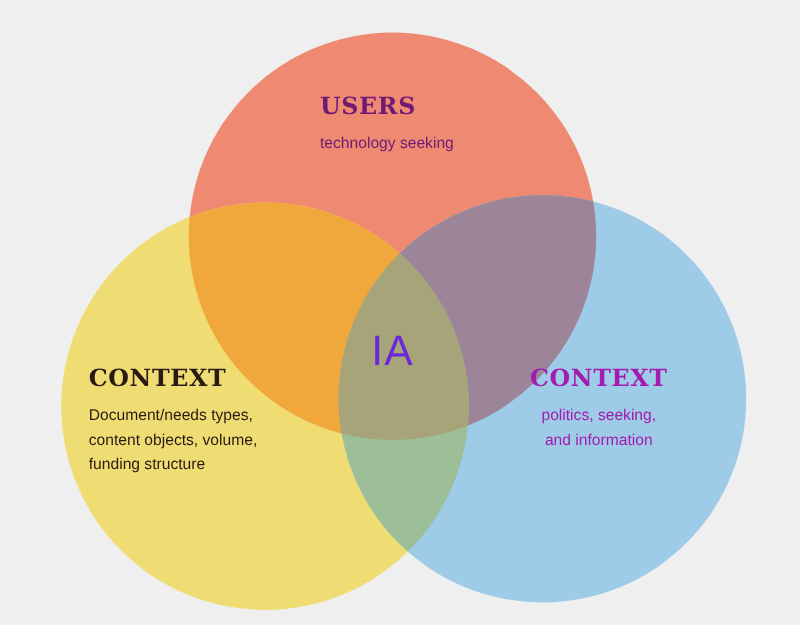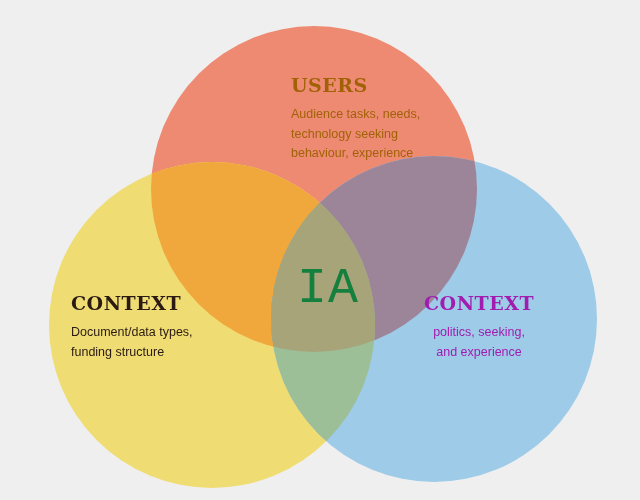--- a/index.html
+++ b/index.html
@@ -2,24 +2,24 @@
 <html><head>
 <meta charset="utf-8">
 <style>
   html, body { margin:0; padding:0; }
   body { width:640px; height:500px; background:#efefef; overflow:hidden; position:relative; font-family:"Liberation Sans", sans-serif; }
   #venn { position:absolute; left:0; top:0; width:640px; height:500px; }
   .label { position:absolute; }
   .title { font-family:"DejaVu Serif", serif; font-weight:bold; font-size:19px; letter-spacing:0.5px; margin:0 0 9px 0; }
   .desc { font-family:"Liberation Sans", sans-serif; font-size:12.5px; line-height:19.5px; margin:0; }
   .desc span { display:block; }
-  #users { left:256px; top:74px; color:#a16207;margin-left:35px; }
+  #users { left:256px; top:74px; color:#701a75; }
   #content { left:71px; top:292px; color:#2a1a12; }
   #context { left:424px; top:292px; color:#a21caf;text-align:center; }
-  #ia { position:absolute; left:297px; top:264px; font-family:Liberation Mono, monospace; font-size:50px; color:#15803d; letter-spacing:1px; line-height:1; }
+  #ia { position:absolute; left:297px; top:264px; font-family:Liberation Sans, sans-serif; font-size:34px; color:#6d28d9; letter-spacing:1px; line-height:1; }
 </style>
 </head>
 <body>
 
 <svg id="venn" viewBox="0 0 640 500" xmlns="http://www.w3.org/2000/svg">
   <defs>
     <clipPath id="clipU">
         <circle cx="314" cy="189" r="163"></circle>
       </clipPath>
     <clipPath id="clipY">
@@ -45,35 +45,34 @@
   <g clip-path="url(#clipU)">
     <g clip-path="url(#clipY)">
       <circle cx="434" cy="319" r="163" fill="#a8a47a"></circle>
     </g>
   </g>
 </svg>
 
 <div id="users" class="label">
   <div class="title">USERS</div>
   <p class="desc">
-    <span>Audience tasks, needs,</span>
     <span>technology seeking</span>
-    <span>behaviour, experience</span>
   </p>
 </div>
 
 <div id="content" class="label">
   <div class="title">CONTEXT</div>
   <p class="desc">
-    <span>Document/data types,</span>
+    <span>Document/needs types,</span>
+    <span>content objects, volume,</span>
     <span>funding structure</span>
   </p>
 </div>
 
 <div id="context" class="label">
   <div class="title">CONTEXT</div>
   <p class="desc">
     <span>politics, seeking,</span>
-    <span>and experience</span>
+    <span>and information</span>
   </p>
 </div>
 
 <div id="ia">IA</div>
 
 </body></html>

